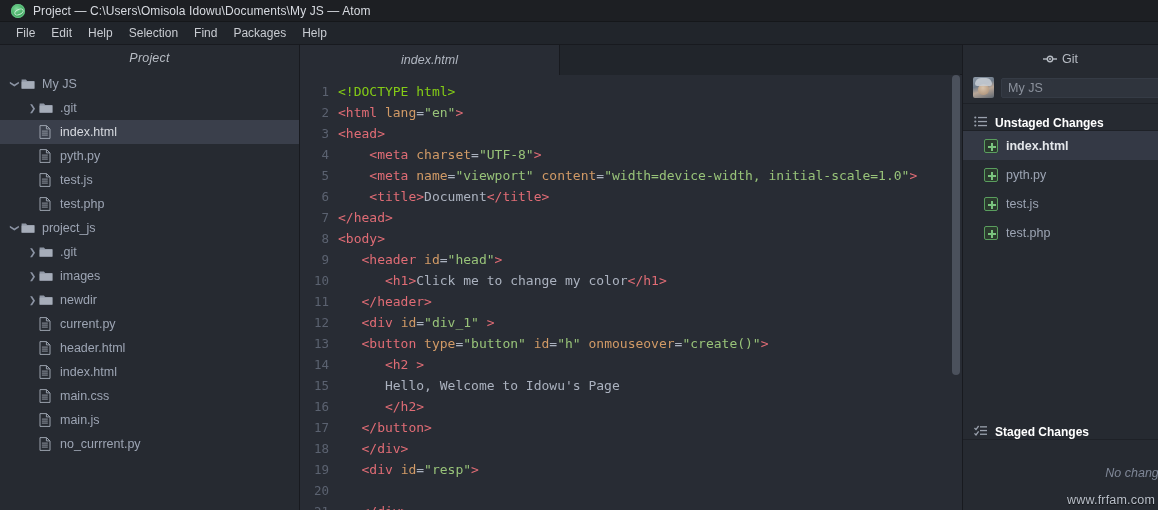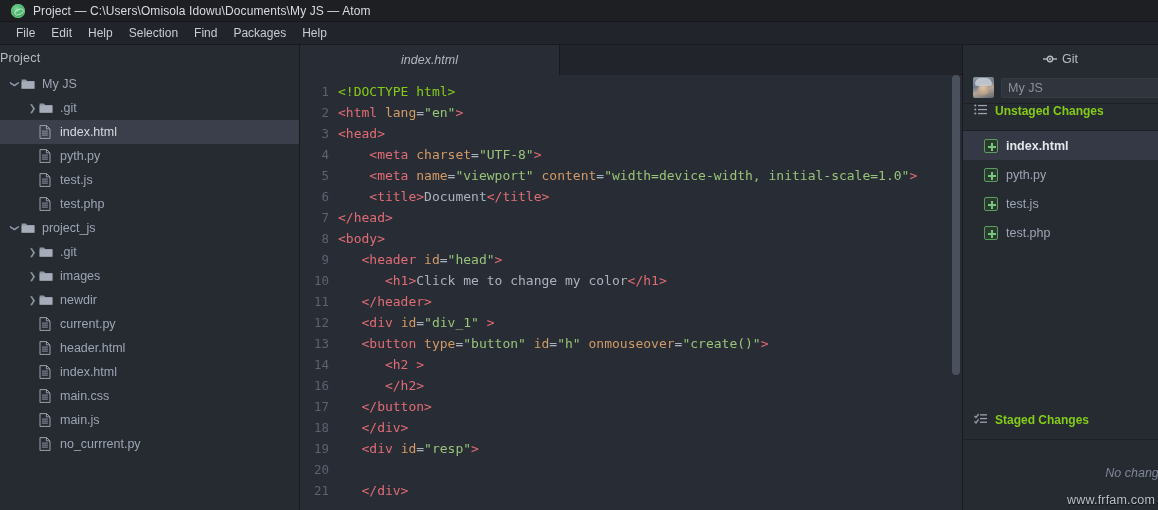--- a/index.html
+++ b/index.html
@@ -52,22 +52,22 @@
 
   
   .treeview {
     width:300px; flex:0 0 300px;
     background:#262a31;
     position:relative;
     overflow:hidden;
     border-right:1px solid #181a1f;
   }
   .tree-title {
-    text-align:left; color:#b7bcc4; font-size:12.5px;
-    padding:6px 0 7px; letter-spacing:.2px;
+    text-align:center; color:#b7bcc4; font-size:12.5px;
+    padding:6px 0 7px; letter-spacing:.2px;font-style:italic;
   }
   .tree-list { list-style:none; font-size:12.5px; }
   .tree-row {
     display:flex; align-items:center; height:24px;
     color:#9da5b4; white-space:nowrap; cursor:default;
   }
   .tree-row.selected { background:#3a3f4b; color:#d7dae0; }
   .tw-0 { padding-left:8px; }
   .tw-1 { padding-left:26px; }
   .chev {
@@ -165,23 +165,23 @@
     border-radius:8px 8px 3px 3px; background:#c9cfd6; opacity:.85;
   }
   .commit-input {
     flex:1 1 auto; height:20px; margin-right:0;
     background:#2f343d; border:1px solid #353b45; border-radius:2px;
     color:#8b919c; font-size:12.5px;
     padding:0 6px; outline:none;
     font-family:"Liberation Sans", sans-serif;
   }
   .git-section-head {
-    display:flex; align-items:flex-start; gap:8px;
+    display:flex; align-items:flex-end; gap:8px;
     height:27px; padding-left:11px;
-    color:#84cc16; font-size:12px; font-weight:bold;
+    color:#ffffff; font-size:12px; font-weight:bold;
     border-bottom:1px solid #1e2127;
   }
   .git-list { list-style:none; }
   .git-row {
     display:flex; align-items:center; gap:8px; height:29px; padding-left:21px;
     color:#9da5b4; font-size:12.5px; cursor:default; white-space:nowrap;
   }
   .git-row.selected { background:#343945; color:#e3e6ea; font-weight:bold; }
   .plus-box {
     width:14px; height:14px; flex:0 0 14px; border:1px solid #5a9e5e; border-radius:2px;
@@ -502,20 +502,24 @@
               <div class="gutter">12</div>
               <div class="code-line"><span class="t-text">   </span><span class="t-tag">&lt;div </span><span class="t-attr">id</span><span class="t-punct">=</span><span class="t-str">"div_1"</span><span class="t-tag"> &gt;</span></div>
             </div>
             <div class="code-row">
               <div class="gutter">13</div>
               <div class="code-line"><span class="t-text">   </span><span class="t-tag">&lt;button </span><span class="t-attr">type</span><span class="t-punct">=</span><span class="t-str">"button"</span><span class="t-text"> </span><span class="t-attr">id</span><span class="t-punct">=</span><span class="t-str">"h"</span><span class="t-text"> </span><span class="t-attr">onmouseover</span><span class="t-punct">=</span><span class="t-str">"create()"</span><span class="t-tag">&gt;</span></div>
             </div>
             <div class="code-row">
               <div class="gutter">14</div>
               <div class="code-line"><span class="t-text">      </span><span class="t-tag">&lt;h2 &gt;</span></div>
+            </div>
+            <div class="code-row">
+              <div class="gutter">15</div>
+              <div class="code-line"><span class="t-text">      Hello, Welcome to Idowu's Page</span></div>
             </div>
             <div class="code-row">
               <div class="gutter">16</div>
               <div class="code-line"><span class="t-text">      </span><span class="t-tag">&lt;/h2&gt;</span></div>
             </div>
             <div class="code-row">
               <div class="gutter">17</div>
               <div class="code-line"><span class="t-text">   </span><span class="t-tag">&lt;/button&gt;</span></div>
             </div>
             <div class="code-row">

